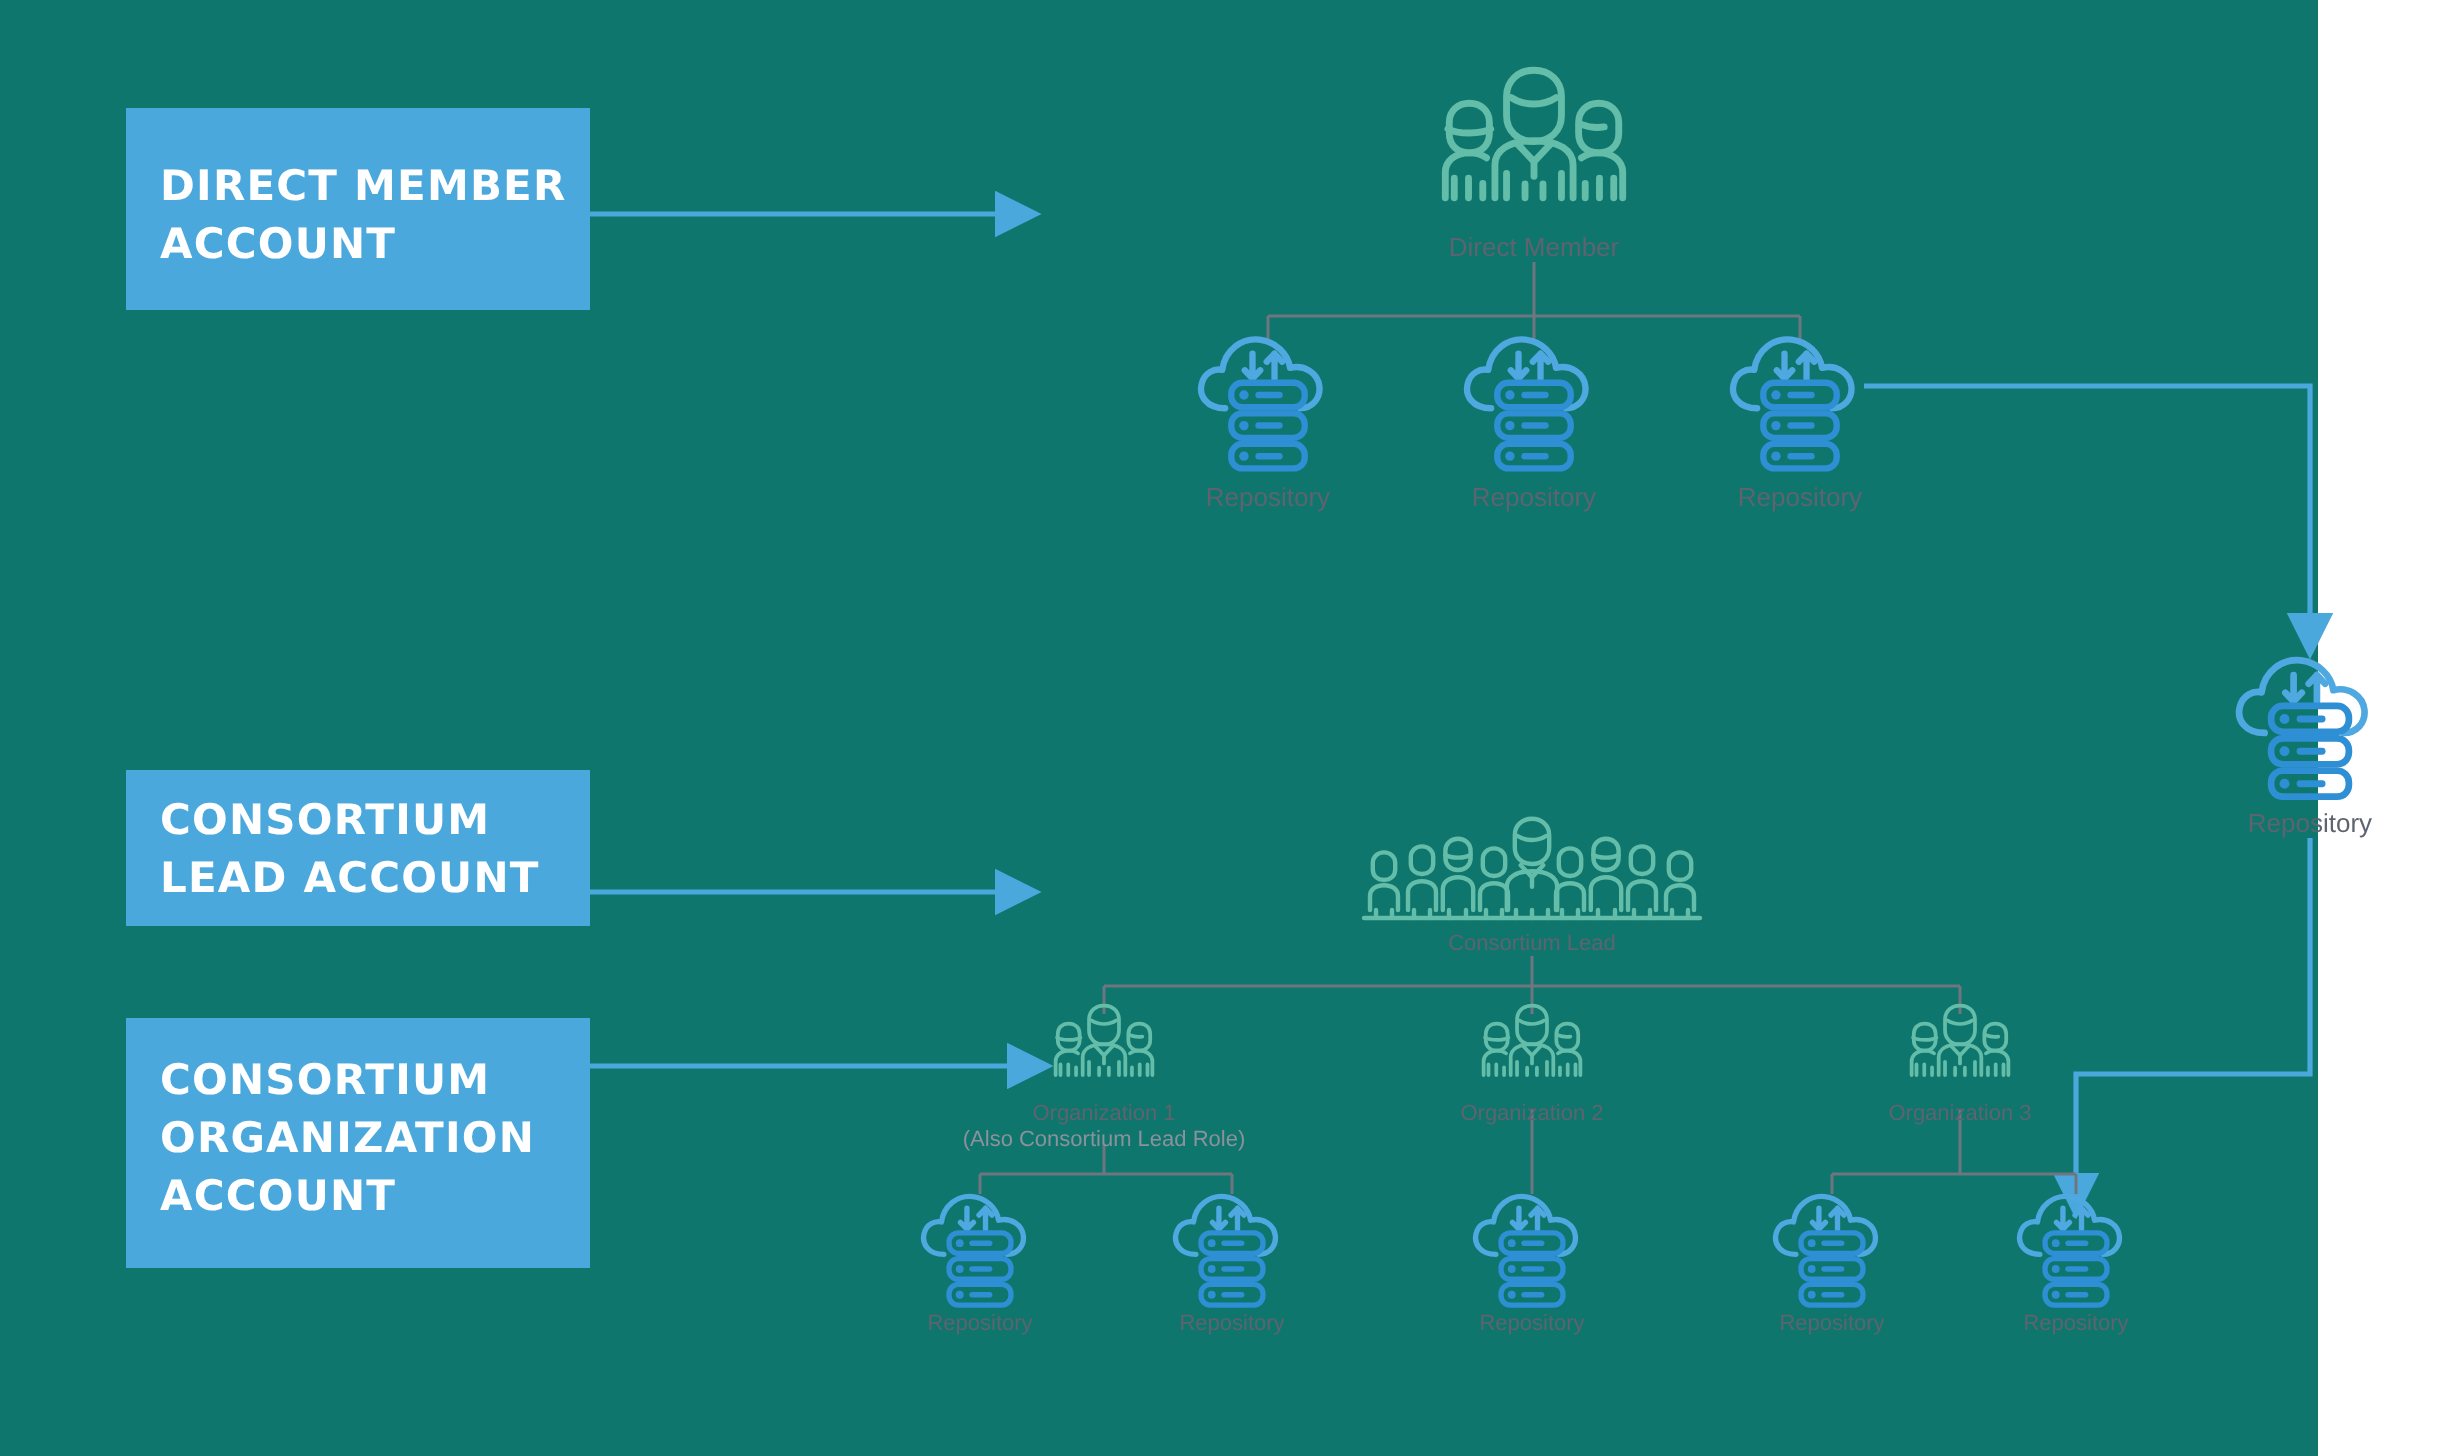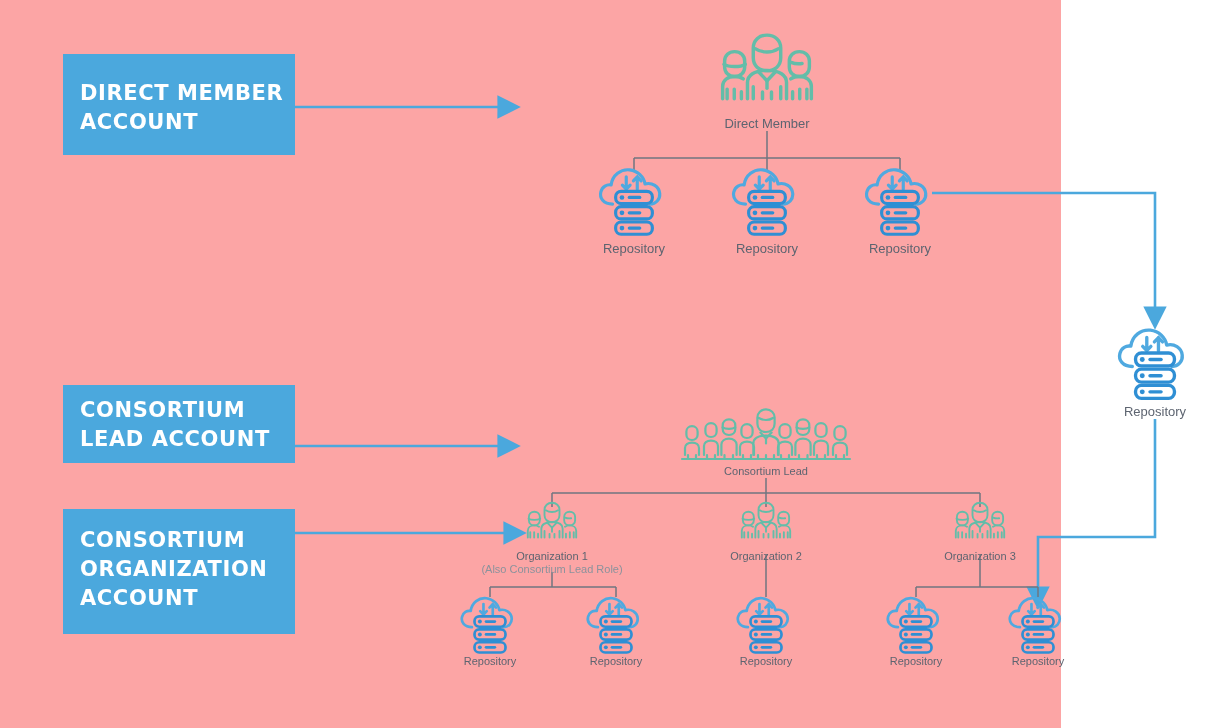--- a/index.html
+++ b/index.html
@@ -8,23 +8,23 @@
     background: #ffffff;
   }
   body {
     width: 1220px;
     height: 728px;
     font-family: "Liberation Sans", sans-serif;
     overflow: hidden;
   }
   #diagram-root {
     position: relative;
-    width: 1061px;
+    width: 1159px;
     height: 728px;
-    background: #fca5a5;
+    background: #0f766e;
   }
   #diagram-svg {
     position: absolute;
     inset: 0;
     width: 1220px;
     height: 728px;
   }
   .account-box-label {
     font-family: "DejaVu Sans", "Liberation Sans", sans-serif;
     font-weight: bold;

